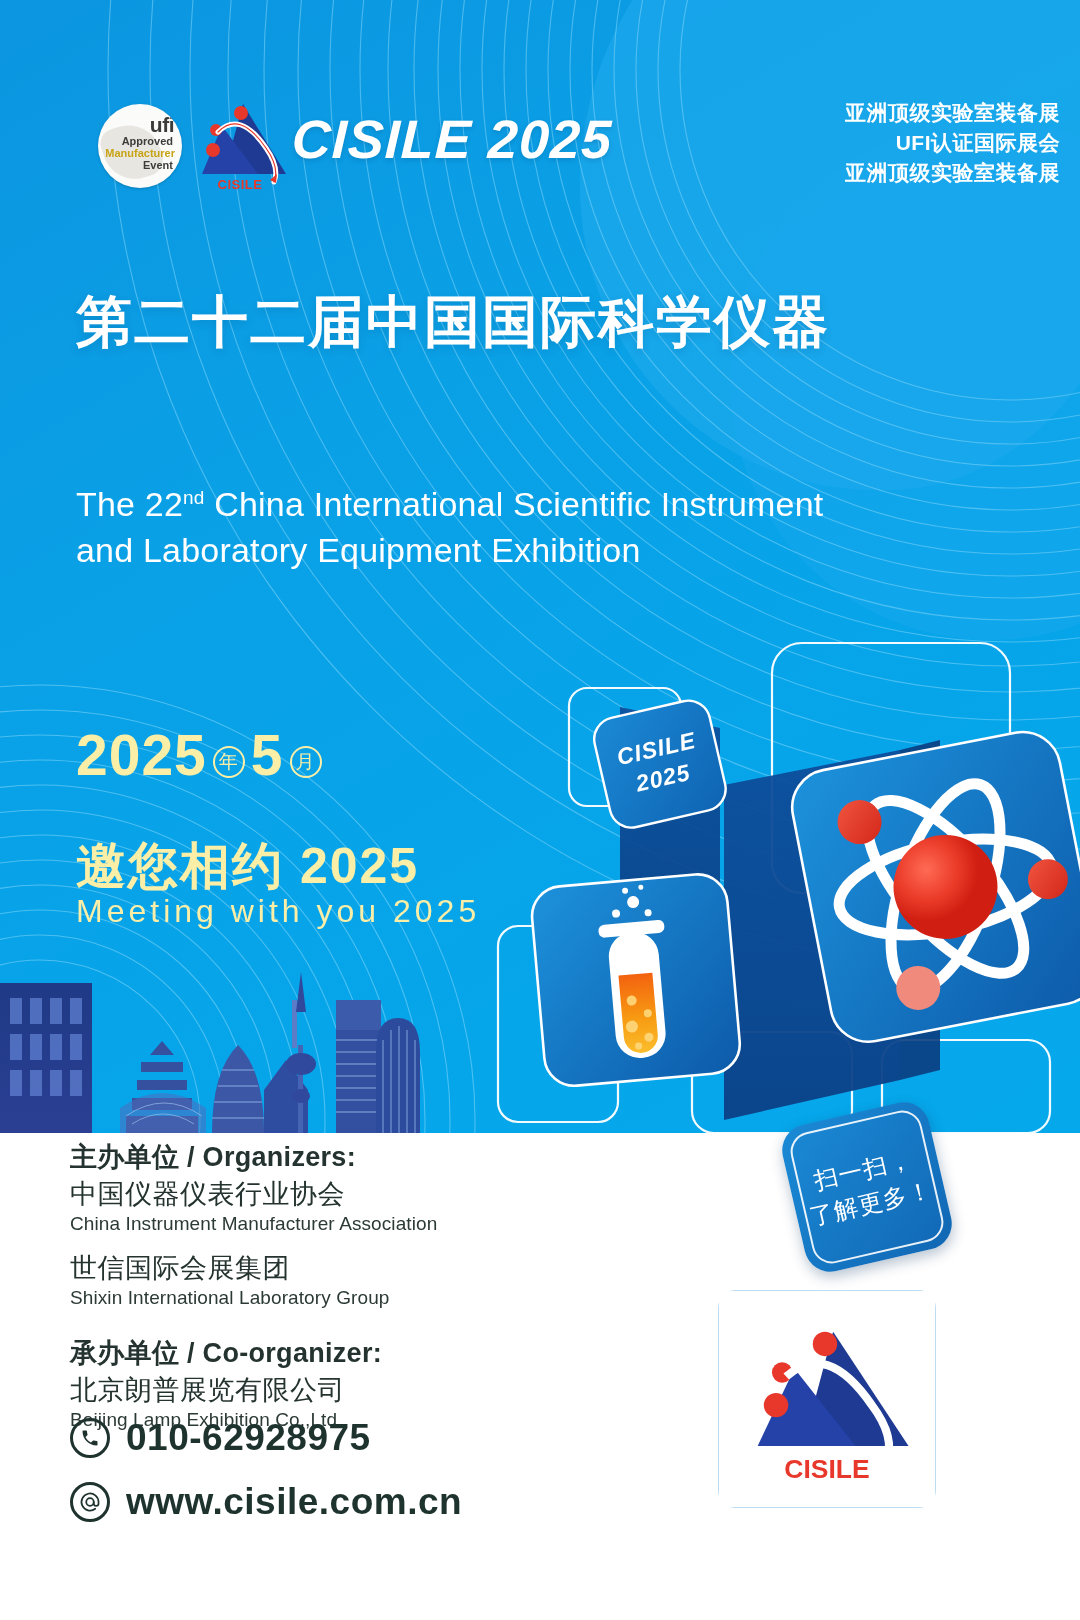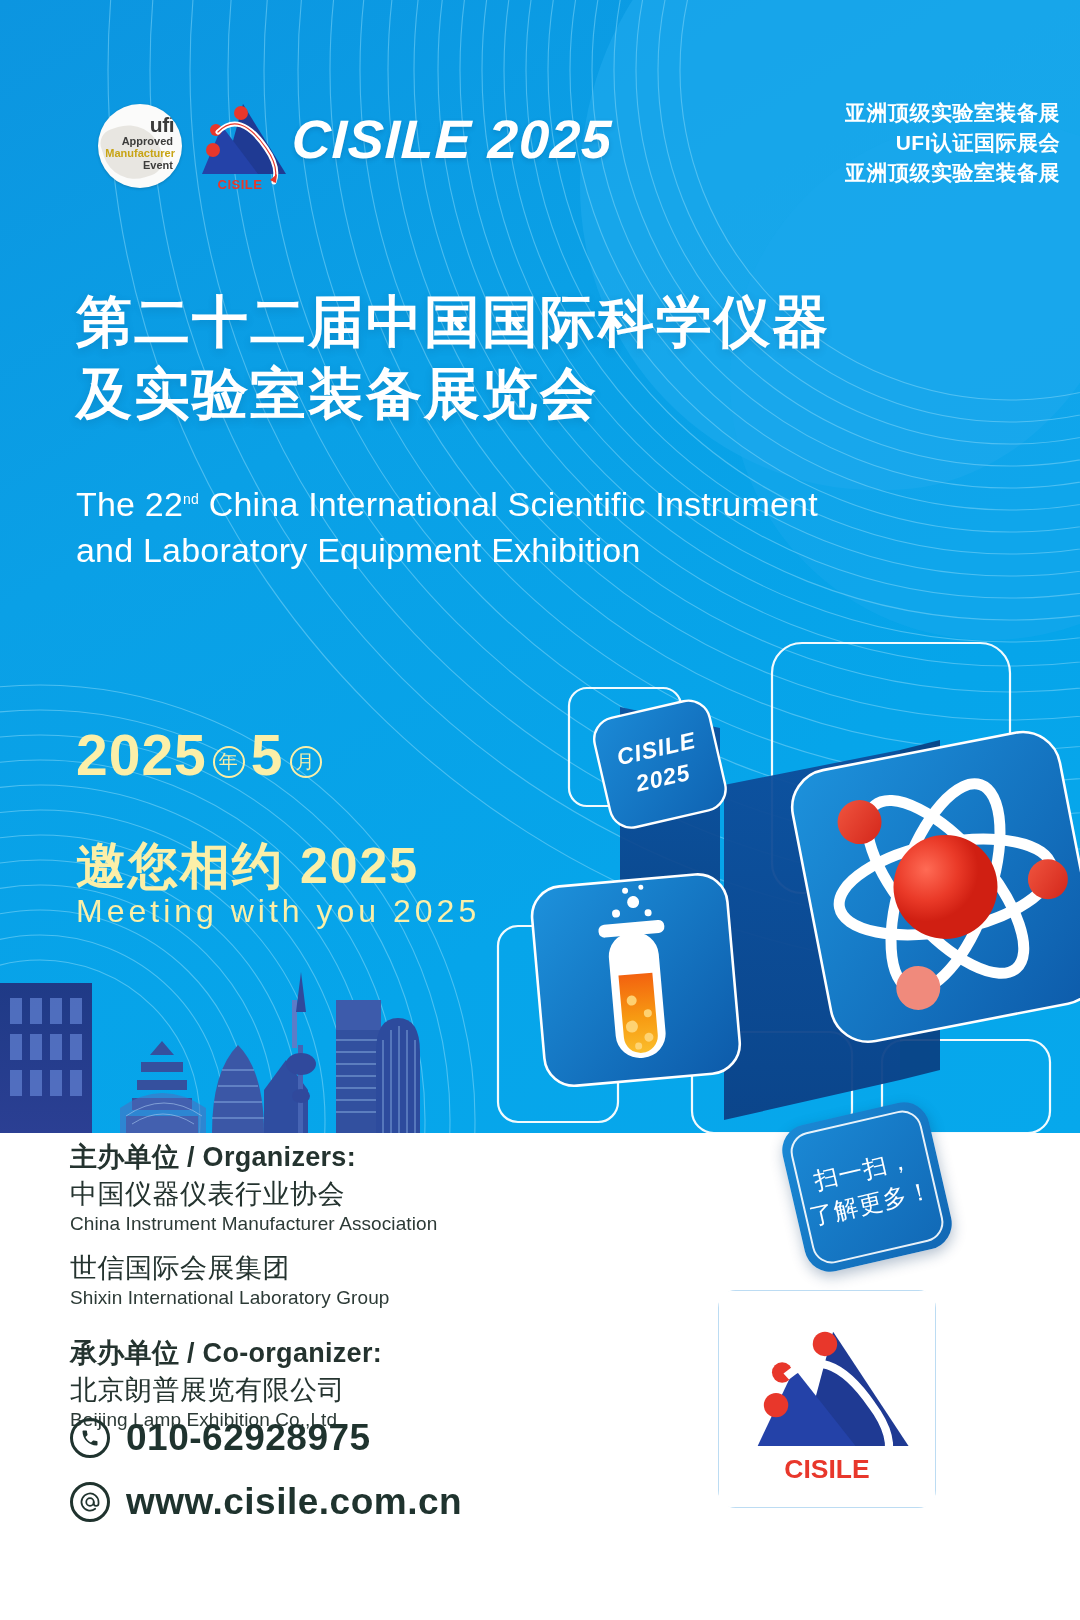--- a/index.html
+++ b/index.html
@@ -35,21 +35,21 @@
 
   .tagline{position:absolute;right:20px;top:98px;width:420px;text-align:right;color:#fff;
     font-size:21px;font-weight:700;line-height:1.42;letter-spacing:.5px;}
 
   
   .title-cn{position:absolute;left:76px;top:286px;width:940px;color:#fff;font-weight:800;
     font-size:56px;line-height:1.28;letter-spacing:2px;text-shadow:0 3px 8px rgba(0,50,90,.16);}
   .title-cn .l2{display:block;}
   .title-en{position:absolute;left:76px;top:482px;width:930px;color:#fff;font-size:34px;
     font-weight:400;line-height:1.35;letter-spacing:.2px;}
-  .title-en sup{font-size:14px;vertical-align:super;}
+  .title-en sup{font-size:19px;vertical-align:super;}
 
   
   .date-line{position:absolute;left:76px;top:722px;color:#fbefa8;font-size:57px;font-weight:700;
     letter-spacing:1px;display:flex;align-items:center;}
   .circ{display:inline-flex;align-items:center;justify-content:center;width:32px;height:32px;
     border:2px solid #fbefa8;border-radius:50%;font-size:19px;font-weight:500;margin:0 6px;
     position:relative;top:7px;box-sizing:border-box;}
   .invite-cn{position:absolute;left:76px;top:833px;color:#fbefa8;font-size:50px;font-weight:800;letter-spacing:2px;}
   .invite-en{position:absolute;left:76px;top:893px;color:#fbefa8;font-size:32px;font-weight:400;letter-spacing:4px;}
 
@@ -216,21 +216,20 @@
 
       <div class="tagline">
         <div>亚洲顶级实验室装备展</div>
         <div>UFI认证国际展会</div>
         <div>亚洲顶级实验室装备展</div>
       </div>
     </div>
 
     <div class="title-cn">
       <span class="l1">第二十二届中国国际科学仪器</span>
-      <span class="l2">及实验室装备展览会</span>
     </div>
 
     <div class="title-en">
       <div><span>The 22</span><sup>nd</sup><span> China International Scientific Instrument</span></div>
       <div>and Laboratory Equipment Exhibition</div>
     </div>
 
     <div class="date-line">
       <span>2025</span>
       <span class="circ">年</span>

